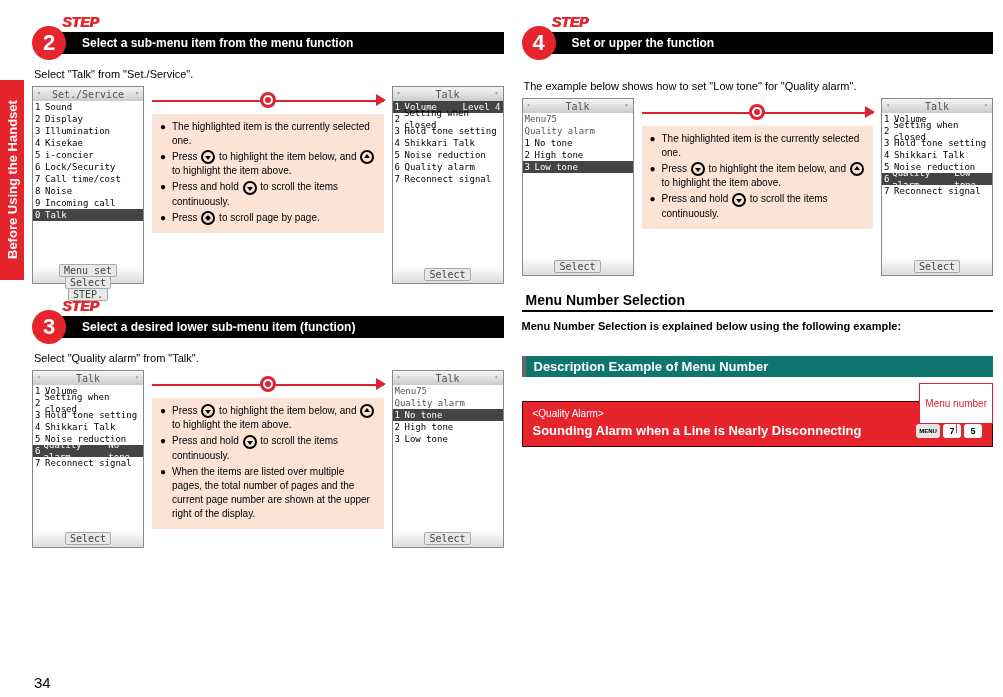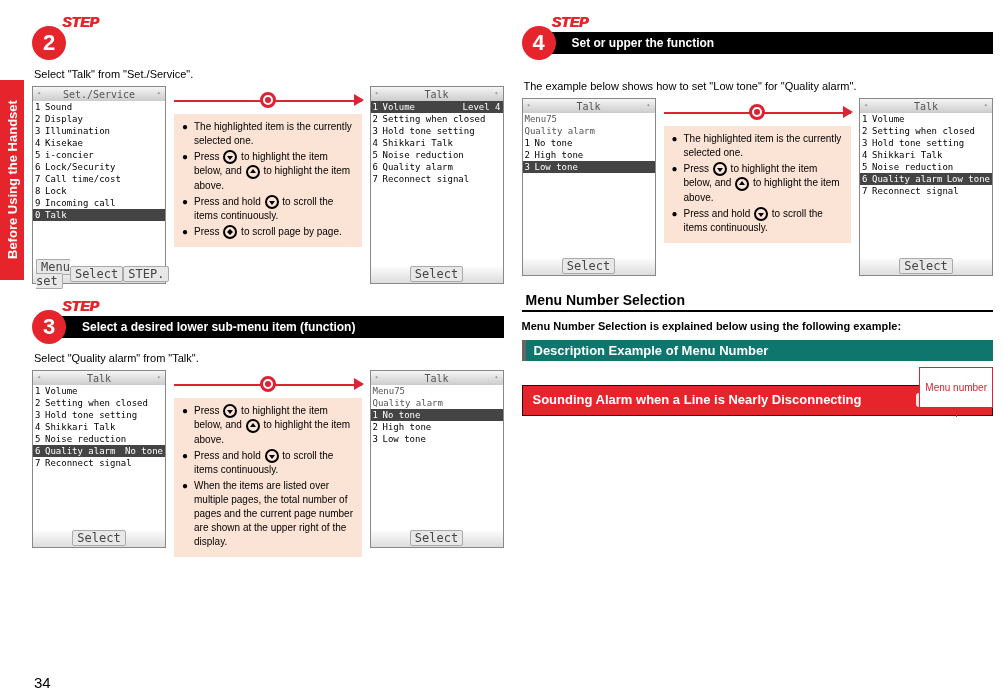--- a/index.html
+++ b/index.html
@@ -9,48 +9,48 @@
   .cols { display:flex; gap:18px; }
   .col { flex:1; min-width:0; }
   .step-block { margin-bottom:12px; }
   .step-head { position:relative; margin-bottom:8px; margin-top:14px; }
   .step-label { color:#e6242c; font-style:italic; font-weight:bold; font-size:14px; text-shadow:1px 0 #e6242c; display:block; margin-left:30px; margin-bottom:-4px; }
   .step-bar { display:flex; align-items:center; }
   .step-num { width:34px; height:34px; border-radius:50%; background:#e6242c; color:#fff; font-weight:bold; font-size:22px; display:flex; align-items:center; justify-content:center; margin-right:8px; position:relative; z-index:2; }
   .step-title-bar { flex:1; background:#000; color:#fff; font-weight:bold; padding:4px 8px; font-size:12px; position:relative; margin-left:-14px; padding-left:22px; }
   .step-intro { font-size:11px; margin:4px 0 6px 2px; }
   .diagram { display:flex; align-items:flex-start; gap:8px; }
-  .screen { border:1px solid #888; position:relative; width:134px; height:198px; }
+  .screen { border:1px solid #888; position:relative; width:112px; height:198px; }
   .screen.short { height:178px; }
   .screen-title { position:absolute; top:0; left:0; right:0; height:14px; display:flex; justify-content:center; align-items:center; background:linear-gradient(#f5f5f5,#ccc); font-family:monospace; font-size:10px; color:#555; }
   .screen-title::before, .screen-title::after { content:"✦"; font-size:7px; color:#999; position:absolute; }
   .screen-title::before{ left:4px; top:2px;} .screen-title::after{ right:4px; top:2px;}
   .screen-body { position:absolute; top:14px; left:0; right:0; bottom:18px; overflow:hidden; font-family:monospace; font-size:9px; line-height:12px; }
   .srow { display:flex; align-items:center; padding:0 2px; height:12px; }
   .srow .num { width:10px; display:inline-block; }
   .srow.sel { background:#444; color:#fff; }
   .srow .rval { margin-left:auto; padding-left:4px; }
-  .softbar { position:absolute; bottom:0; left:0; right:0; height:18px; display:flex; justify-content:space-between; align-items:center; font-family:monospace; font-size:12px; color:#444; padding:0 3px; background:linear-gradient(#fff,#ddd); }
+  .softbar { position:absolute; bottom:0; left:0; right:0; height:18px; display:flex; justify-content:space-between; align-items:center; font-family:monospace; font-size:10px; color:#444; padding:0 3px; background:linear-gradient(#fff,#ddd);flex-direction:column; }
   .softkey { background:#e8e8e8; border:1px solid #aaa; border-radius:2px; padding:0 4px; }
   .connector { flex:1; display:flex; align-items:flex-start; justify-content:center; position:relative; }
   .conn-line { width:100%; height:2px; background:#d23; margin-top:14px; position:relative; }
   .conn-dot { width:16px; height:16px; border:3px solid #d23; border-radius:50%; background:#fff; position:absolute; left:50%; top:6px; transform:translateX(-50%); }
   .conn-dot::after{ content:""; width:6px; height:6px; background:#d23; border-radius:50%; position:absolute; left:50%; top:50%; transform:translate(-50%,-50%);}
   .conn-arrow { position:absolute; right:-2px; top:8px; width:0;height:0; border-top:6px solid transparent; border-bottom:6px solid transparent; border-left:10px solid #d23; }
   .notes-box { background:#fbe3d6; padding:6px 8px; font-size:10px; line-height:14px; margin-top:12px; }
   .notes-box .line { display:flex; gap:4px; margin-bottom:2px; }
   .notes-box .dot { flex:0 0 8px; }
   .key-icon { display:inline-block; width:14px; height:14px; border:2px solid #000; border-radius:50%; vertical-align:middle; position:relative; margin:0 1px; }
   .key-icon.up::after{content:"";position:absolute;left:50%;top:2px;transform:translateX(-50%);width:0;height:0;border-left:3px solid transparent;border-right:3px solid transparent;border-bottom:4px solid #000;}
   .key-icon.down::after{content:"";position:absolute;left:50%;bottom:2px;transform:translateX(-50%);width:0;height:0;border-left:3px solid transparent;border-right:3px solid transparent;border-top:4px solid #000;}
   .key-icon.lr::before,.key-icon.lr::after{content:"";position:absolute;top:50%;transform:translateY(-50%);width:0;height:0;border-top:3px solid transparent;border-bottom:3px solid transparent;}
   .key-icon.lr::before{left:2px;border-right:3px solid #000;}
   .key-icon.lr::after{right:2px;border-left:3px solid #000;}
   .section-head { border-bottom:2px solid #000; padding:2px 4px; font-weight:bold; font-size:14px; margin-top:14px; }
-  .section-body { font-size:11px; font-weight:bold; margin:8px 0 8px; }
+  .section-body { font-size:11px; font-weight:bold; margin:8px 0 24px; }
   .subhead-box { background:#0f766e; color:#fff; font-weight:bold; font-size:13px; padding:3px 8px; border-left:4px solid #666; margin:8px 0 10px; }
   .menunum-wrap { position:relative; margin-top:24px;}
   .menunum-label { position:absolute; right:0; top:-18px; border:1px solid #d23; color:#d23; background:#fff; font-size:10px; padding:14px 5px;}
   .menunum-label::before{ content:""; position:absolute; left:50%; bottom:-10px; width:1px; height:10px; background:#d23;}
   .red-card { background:#e6242c; border:1px solid #440000; color:#fff; padding:6px 10px 8px; }
   .red-card .breadcrumb { font-size:10px; margin-bottom:4px;}
   .red-card .maint { font-weight:bold; font-size:13px; display:flex; align-items:center; justify-content:space-between; gap:8px; }
   .keycaps { display:flex; gap:3px; align-items:center;}
   .keycap { width:18px; height:14px; background:#fff; color:#000; border-radius:3px; font-size:9px; font-weight:bold; display:flex; align-items:center;justify-content:center;}
   .keycap.menu{ width:24px; font-size:6px; background:#e6e6e6;}
@@ -66,20 +66,21 @@
 <div class="pagewrap">
 <div class="cols">
 
 <div class="col">
 
   <div class="step-block">
     <div class="step-head">
       <span class="step-label">STEP</span>
       <div class="step-bar">
         <div class="step-num">2</div>
+        <div class="step-title-bar">Select a sub-menu item from the menu function</div>
       </div>
     </div>
     <div class="step-intro">Select "Talk" from "Set./Service".</div>
     <div class="diagram">
       <div class="screen">
               <div class="screen-title">Set./Service</div>
               <div class="screen-body">
                 <div class="srow">
                   <span class="num">1</span>
                   <span>Sound</span>
@@ -103,21 +104,21 @@
                 <div class="srow">
                   <span class="num">6</span>
                   <span>Lock/Security</span>
                 </div>
                 <div class="srow">
                   <span class="num">7</span>
                   <span>Call time/cost</span>
                 </div>
                 <div class="srow">
                   <span class="num">8</span>
-                  <span>Lock</span>
+                  <span>Noise</span>
                 </div>
                 <div class="srow">
                   <span class="num">9</span>
                   <span>Incoming call</span>
                 </div>
                 <div class="srow sel">
                   <span class="num">0</span>
                   <span>Talk</span>
                 </div>
               </div>
@@ -395,20 +396,21 @@
     </div>
   </div>
 
   <div class="section-head">Menu Number Selection</div>
   <div class="section-body">Menu Number Selection is explained below using the following example:</div>
   <div class="subhead-box">Description Example of Menu Number</div>
 
   <div class="menunum-wrap">
     <div class="menunum-label">Menu number</div>
     <div class="red-card">
+      <div class="breadcrumb">&lt;Quality Alarm&gt;</div>
       <div class="maint">
         <span>Sounding Alarm when a Line is Nearly Disconnecting</span>
         <span class="keycaps">
           <span class="keycap menu">MENU</span>
           <span class="keycap">7</span>
           <span class="keycap">5</span>
         </span>
       </div>
     </div>
   </div>

